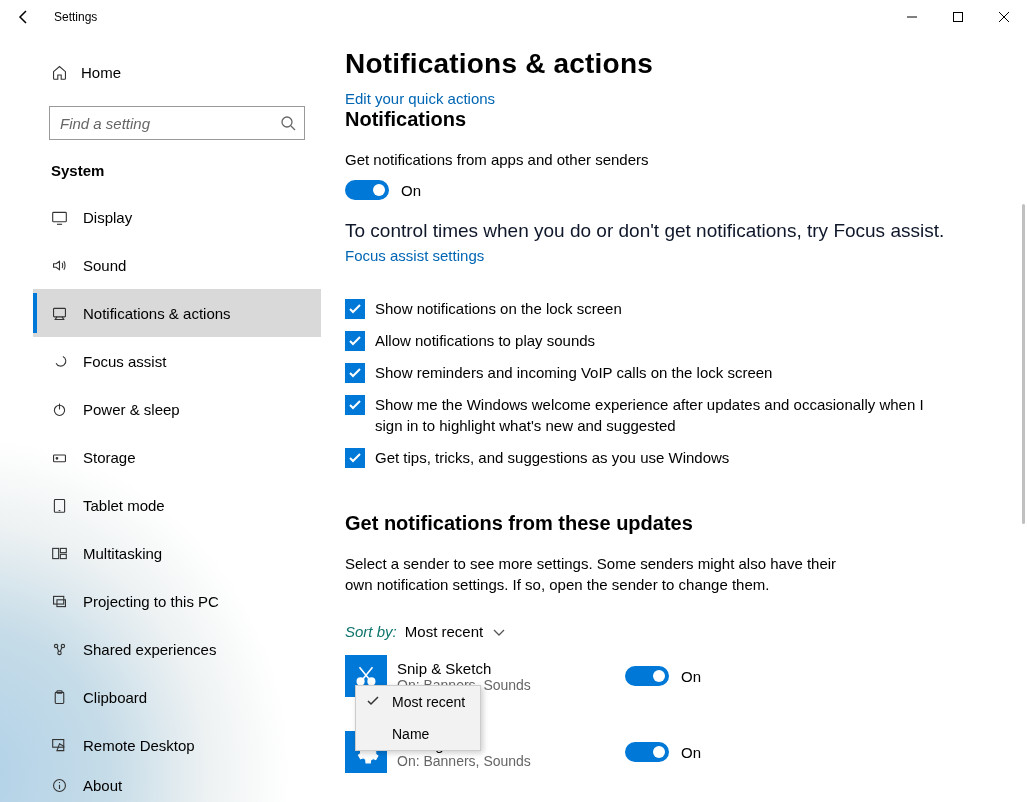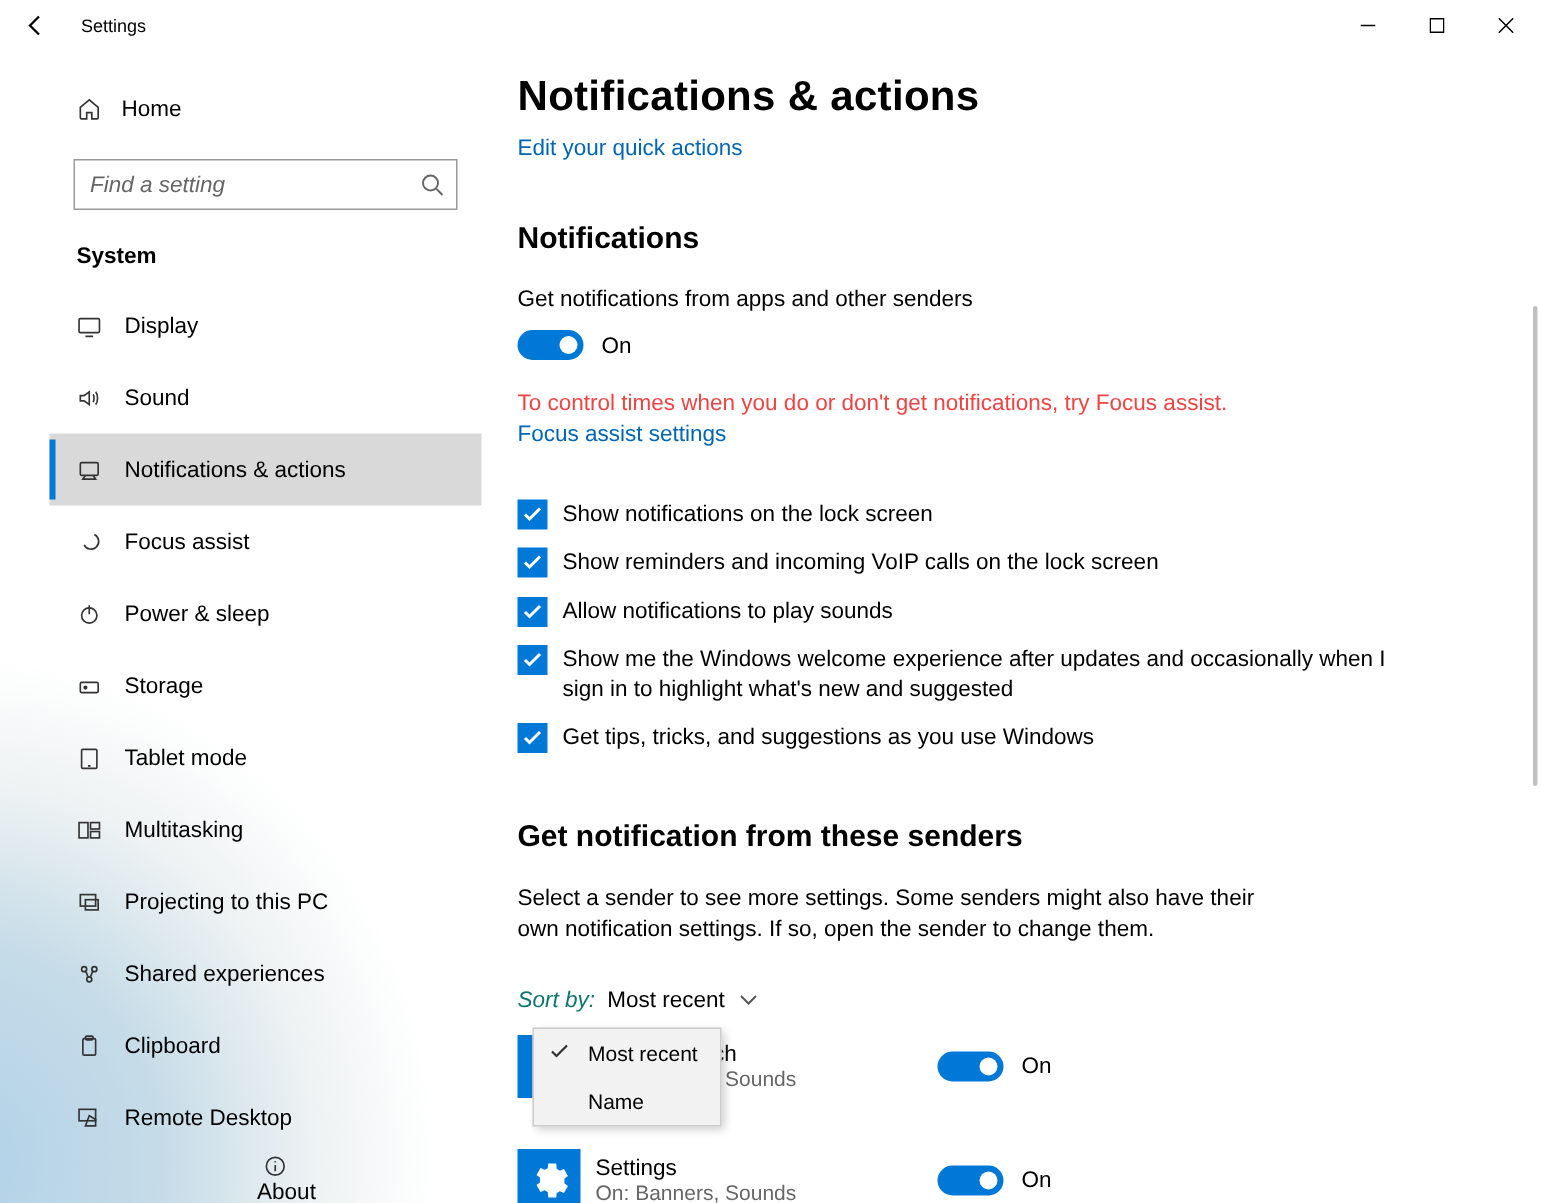--- a/index.html
+++ b/index.html
@@ -30,23 +30,23 @@
   .nav-item .icon { width:22px; display:flex; align-items:center; justify-content:flex-start; }
   .nav-item .icon svg { width:17px; height:17px; stroke:#333; fill:none; stroke-width:1.3; }
   .nav-item .label { font-size:15px; color:#000; margin-left:10px; }
   .nav-item.selected { background:#d9d9d9; }
   .nav-item.selected::before { content:""; position:absolute; left:0; top:4px; bottom:4px; width:4px; background:#0078d7; }
   .main { flex:1; position:relative; overflow:hidden; }
   .main-inner { padding: 14px 24px 0 24px; }
   .page-title { font-size:28px; font-weight:600; color:#000; letter-spacing:0.2px; }
   .link { color:#0066b4; font-size:15px; cursor:pointer; display:inline-block; }
   .link.quick { margin-top:10px; }
-  .section-title { font-size:20px; font-weight:600; color:#000; margin-top:40px; }
+  .section-title { font-size:20px; font-weight:600; color:#000; }
   .body-text { font-size:15px; color:#000; margin-top:18px; line-height:1.4; }
-  .gray-text { font-size:15px; color:#ef4444; margin-top:18px; line-height:1.4; }
+  .gray-text { font-size:19px; color:#0f172a; margin-top:18px; line-height:1.4; }
   .toggle-row { display:flex; align-items:center; margin-top:10px; }
   .toggle { width:44px; height:20px; border-radius:10px; background:#0078d7; position:relative; cursor:pointer; }
   .toggle .knob { width:12px; height:12px; border-radius:50%; background:#fff; position:absolute; right:4px; top:4px; }
   .toggle-label { font-size:15px; margin-left:12px; }
   .check-row { display:flex; align-items:flex-start; margin-top:12px; }
   .checkbox { width:20px; height:20px; background:#0078d7; flex-shrink:0; display:flex; align-items:center; justify-content:center; cursor:pointer; }
   .checkbox svg { width:14px; height:14px; stroke:#fff; stroke-width:2; fill:none; }
   .check-label { font-size:15px; margin-left:10px; line-height:1.35; max-width:560px; }
   .sortby { margin-top:28px; font-size:15px; }
   .sortby .lbl { color:#0f766e;font-style:italic; }
@@ -218,21 +218,21 @@
       </div>
       <div class="nav-item">
         <span class="icon">
             <svg viewBox="0 0 20 20">
               <rect x="2" y="3" width="13" height="9"></rect>
               <path d="M10 8l5 3v5H7l3-8z"></path>
             </svg>
           </span>
         <span class="label">Remote Desktop</span>
       </div>
-      <div class="nav-item" style="height:32px; overflow:hidden;flex-direction:column;">
+      <div class="nav-item" style="height:32px; overflow:hidden;">
         <span class="icon">
             <svg viewBox="0 0 20 20">
               <circle cx="10" cy="10" r="7"></circle>
               <path d="M10 6v1M10 9v5"></path>
             </svg>
           </span>
         <span class="label">About</span>
       </div>
     </div>
   </div>
@@ -261,48 +261,48 @@
             </svg>
           </div>
         <span class="check-label">Show notifications on the lock screen</span>
       </div>
       <div class="check-row">
         <div class="checkbox">
             <svg viewBox="0 0 14 14">
               <path d="M2 7l3 3 7-7"></path>
             </svg>
           </div>
+        <span class="check-label">Allow notifications to play sounds</span>
+      </div>
+      <div class="check-row">
+        <div class="checkbox">
+            <svg viewBox="0 0 14 14">
+              <path d="M2 7l3 3 7-7"></path>
+            </svg>
+          </div>
         <span class="check-label">Show reminders and incoming VoIP calls on the lock screen</span>
       </div>
       <div class="check-row">
         <div class="checkbox">
             <svg viewBox="0 0 14 14">
               <path d="M2 7l3 3 7-7"></path>
             </svg>
           </div>
-        <span class="check-label">Allow notifications to play sounds</span>
-      </div>
-      <div class="check-row">
-        <div class="checkbox">
-            <svg viewBox="0 0 14 14">
-              <path d="M2 7l3 3 7-7"></path>
-            </svg>
-          </div>
         <span class="check-label">Show me the Windows welcome experience after updates and occasionally when I sign in to highlight what's new and suggested</span>
       </div>
       <div class="check-row">
         <div class="checkbox">
             <svg viewBox="0 0 14 14">
               <path d="M2 7l3 3 7-7"></path>
             </svg>
           </div>
         <span class="check-label">Get tips, tricks, and suggestions as you use Windows</span>
       </div>
 
-      <div class="section-title" style="margin-top:44px;">Get notification from these senders</div>
+      <div class="section-title" style="margin-top:44px;">Get notifications from these updates</div>
       <div class="body-text" style="max-width:500px;">Select a sender to see more settings. Some senders might also have their own notification settings. If so, open the sender to change them.</div>
 
       <div class="sortby">
         <span class="lbl">Sort by:</span>
         <span class="val">Most recent</span>
         <span class="chev"><svg width="12" height="8" viewBox="0 0 12 8" fill="none" stroke="#555" stroke-width="1.3">
               <path d="M1 1l5 5 5-5"></path>
             </svg></span>
       </div>
 

